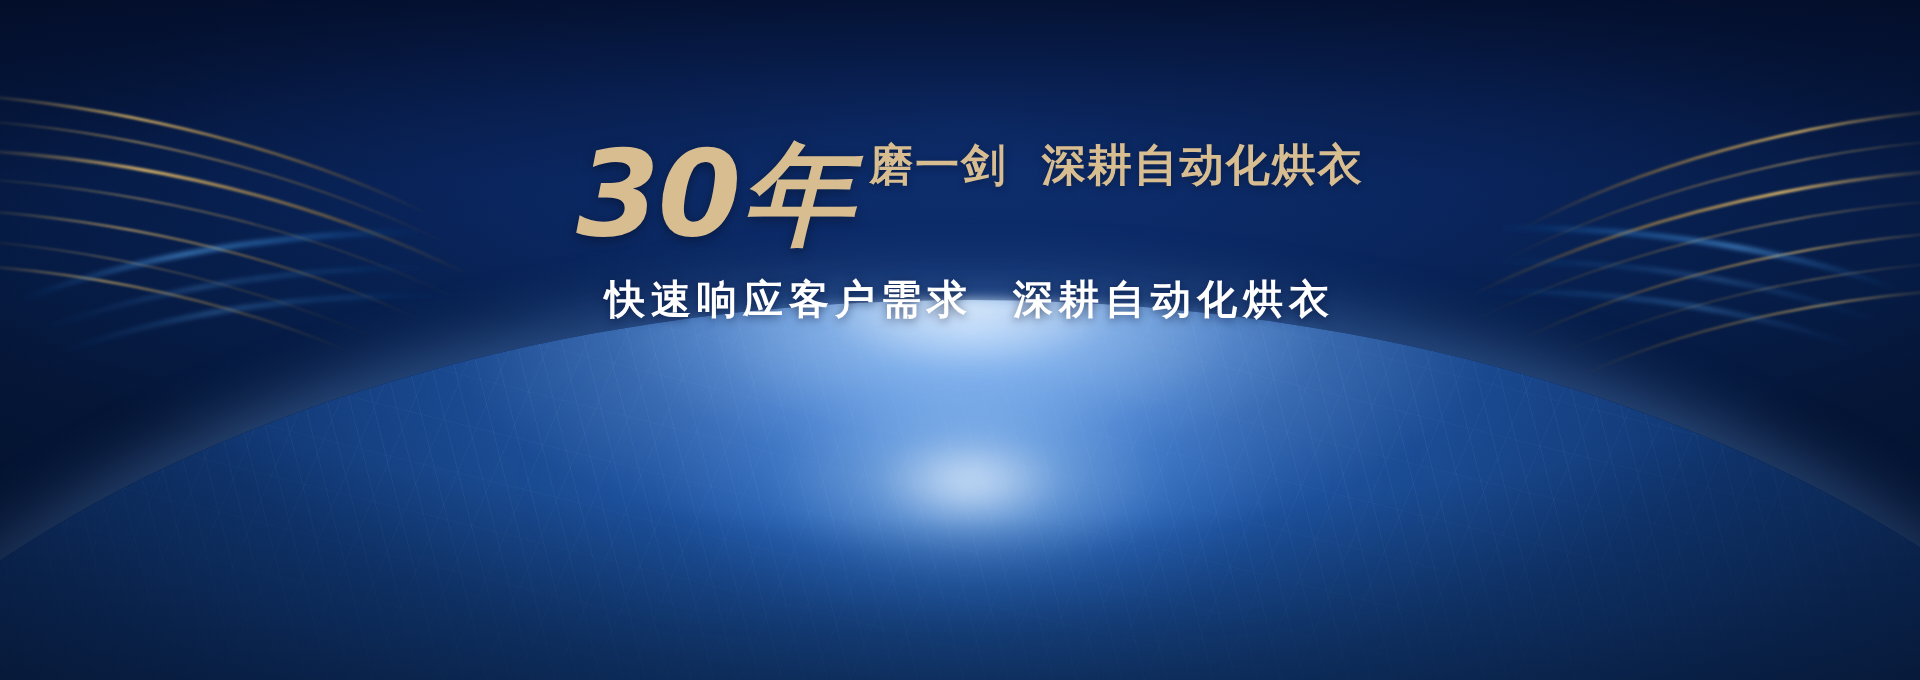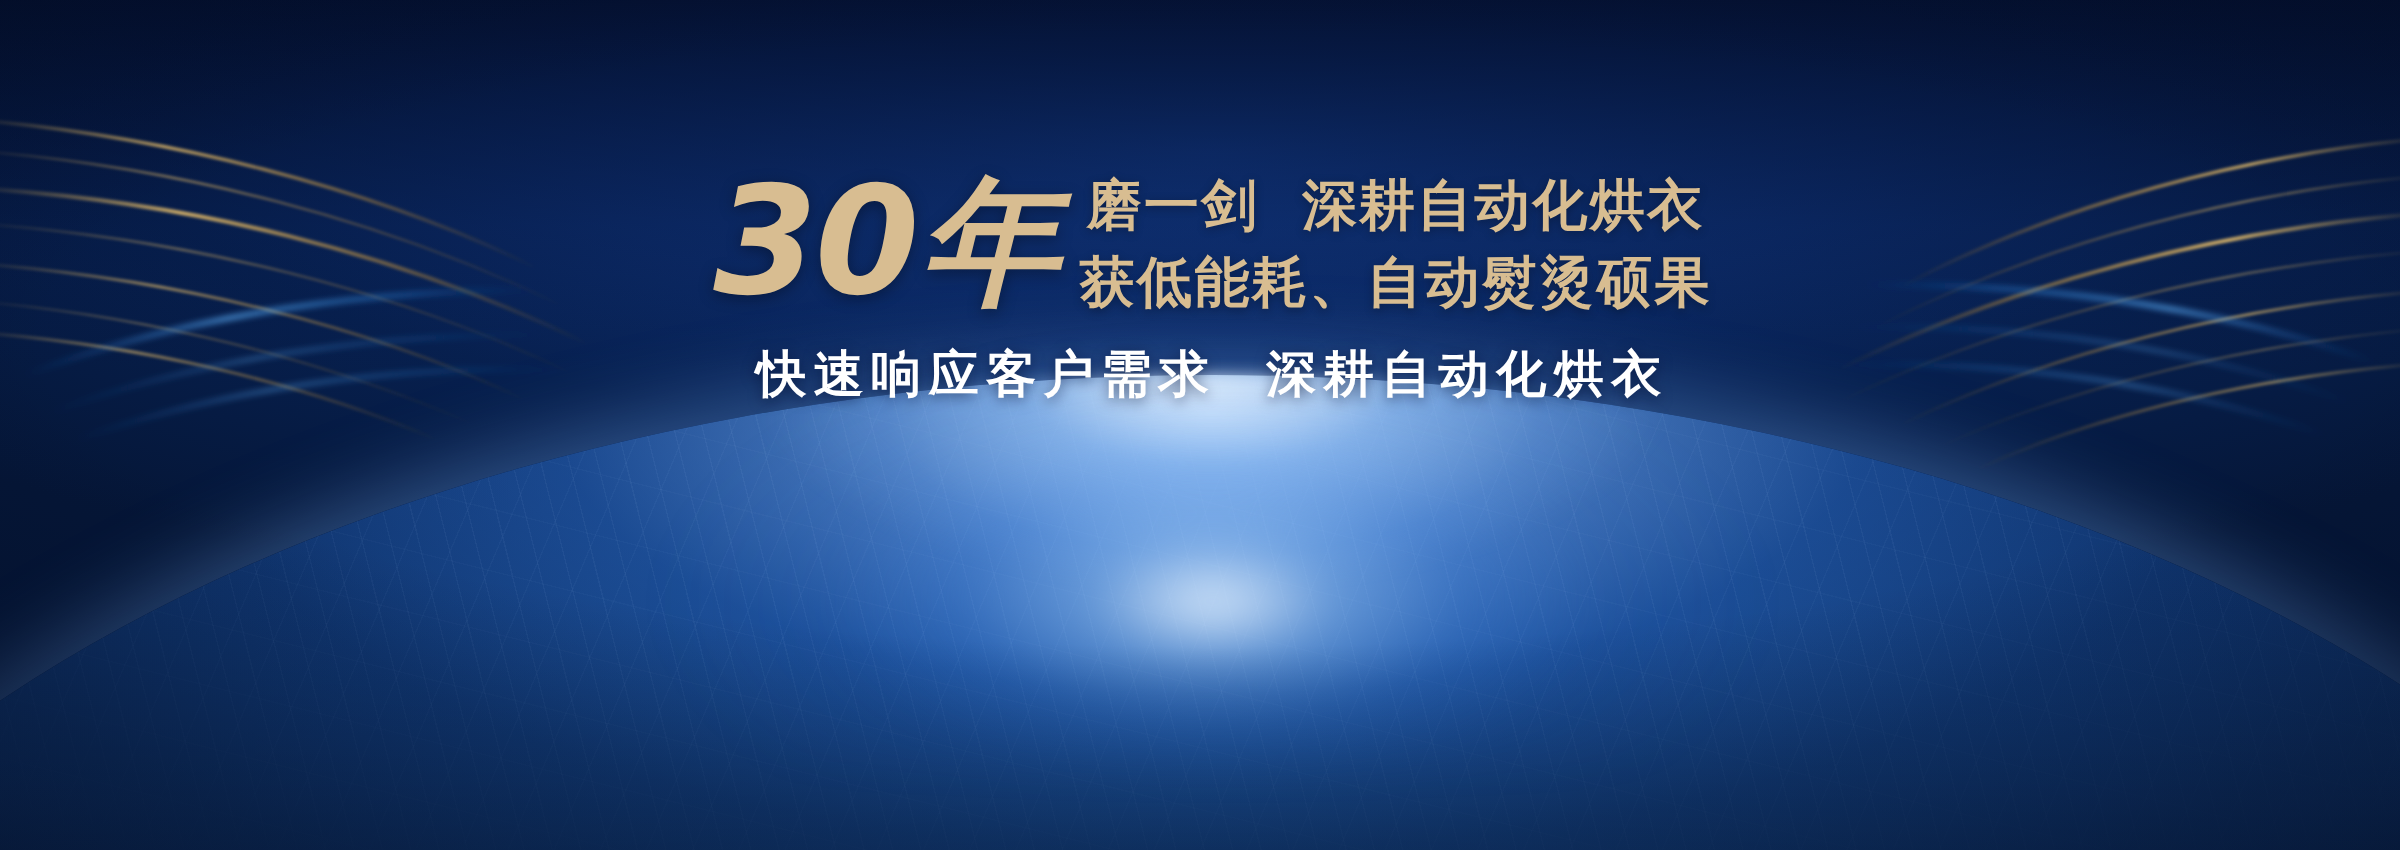--- a/index.html
+++ b/index.html
@@ -250,21 +250,20 @@
   <div class="bg-vignette"></div>
 
   <div class="content">
 
     <div class="headline-row">
       <div class="big-num">30</div>
       <div class="big-year">年</div>
 
       <div class="gold-lines">
         <div class="gold-line">磨一剑  深耕自动化烘衣</div>
-        <div class="gold-line">获低能耗、自动熨烫硕果</div>
       </div>
     </div>
 
     <div class="white-line">快速响应客户需求  深耕自动化烘衣</div>
 
   </div>
 
 </div>
 
 </body></html>

